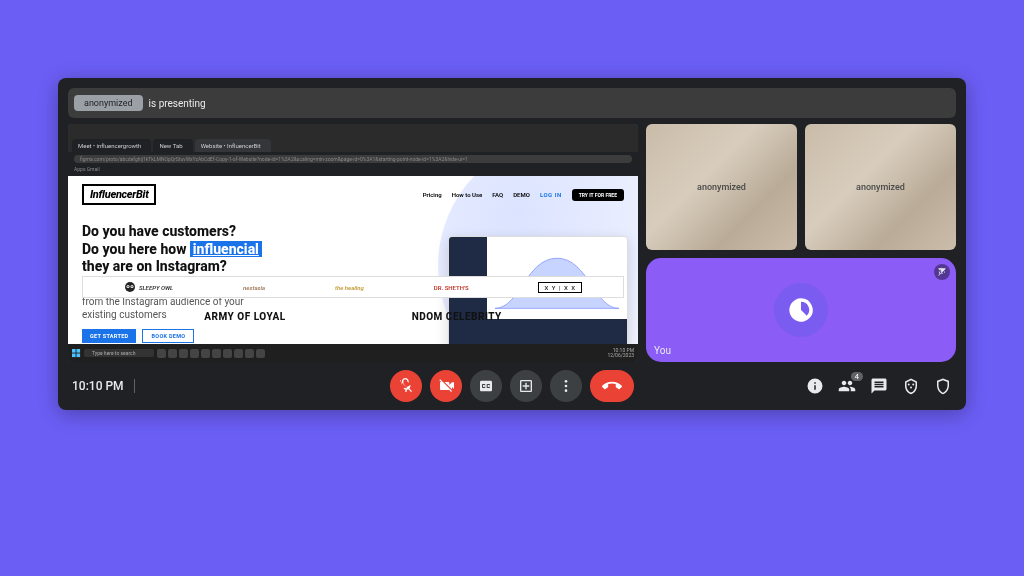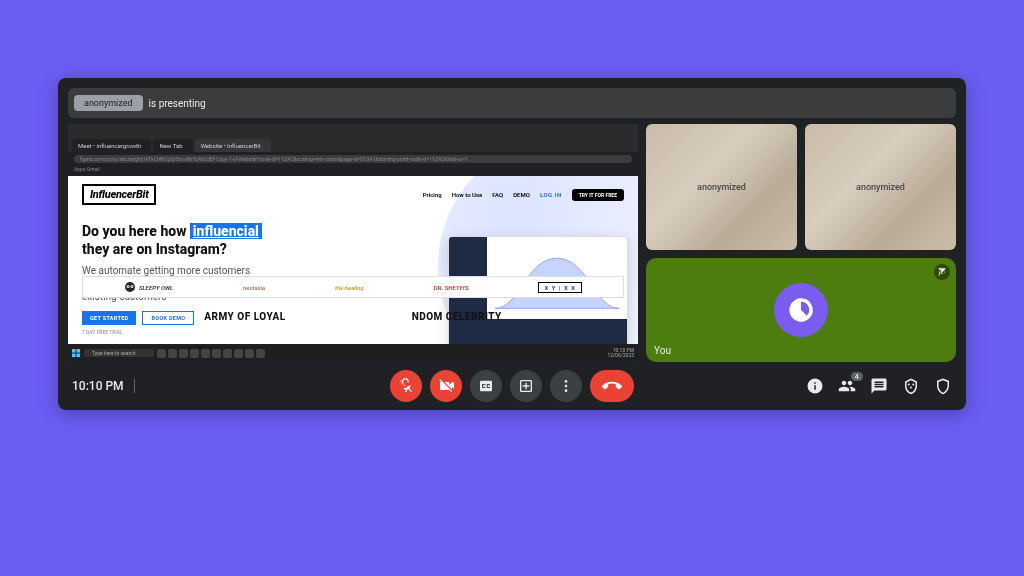--- a/index.html
+++ b/index.html
@@ -205,22 +205,22 @@
   .tile {
     flex:1; border-radius:6px; position:relative; overflow:hidden;
     background: linear-gradient(135deg,#c9bba8 0%, #d8cdbd 40%, #b9ab97 70%, #cbbda9 100%);
     filter: blur(0.3px);
   }
   .tile-label {
     position:absolute; top:50%; left:50%; transform:translate(-50%,-50%);
     font-size:9px; color:#4a4a4a; font-weight:500;
   }
   .tile-self {
-    flex:1; border-radius:10px; position:relative;
-    background:#4d7c0f;
+    flex:1; border-radius:15px; position:relative;
+    background:#8b5cf6;
     display:flex; align-items:center; justify-content:center;
   }
   .avatar {
     width:54px; height:54px; border-radius:50%;
     background:#7b5cf0;
     display:flex; align-items:center; justify-content:center;
   }
   .self-name {
     position:absolute; left:8px; bottom:6px;
     font-size:10px; color:#e8eaed;
@@ -292,20 +292,21 @@
           <div class="nav-links">
             <span>Pricing</span>
             <span>How to Use</span>
             <span>FAQ</span>
             <span>DEMO</span>
             <span class="login">LOG IN</span>
             <span class="try-btn">TRY IT FOR FREE</span>
           </div>
         </div>
         <div class="hero">
+          <div class="hero-h">Do you have customers?</div>
           <div class="hero-h">
             <span>Do you here how </span><span class="hl">influencial</span>
           </div>
           <div class="hero-h">they are on Instagram?</div>
           <div class="hero-sub">We automate getting more customers from the Instagram audience of your existing customers</div>
           <div class="cta-row">
             <span class="cta-primary">GET STARTED</span>
             <span class="cta-outline">BOOK DEMO</span>
           </div>
           <div class="trial-note">7 DAY FREE TRIAL</div>

